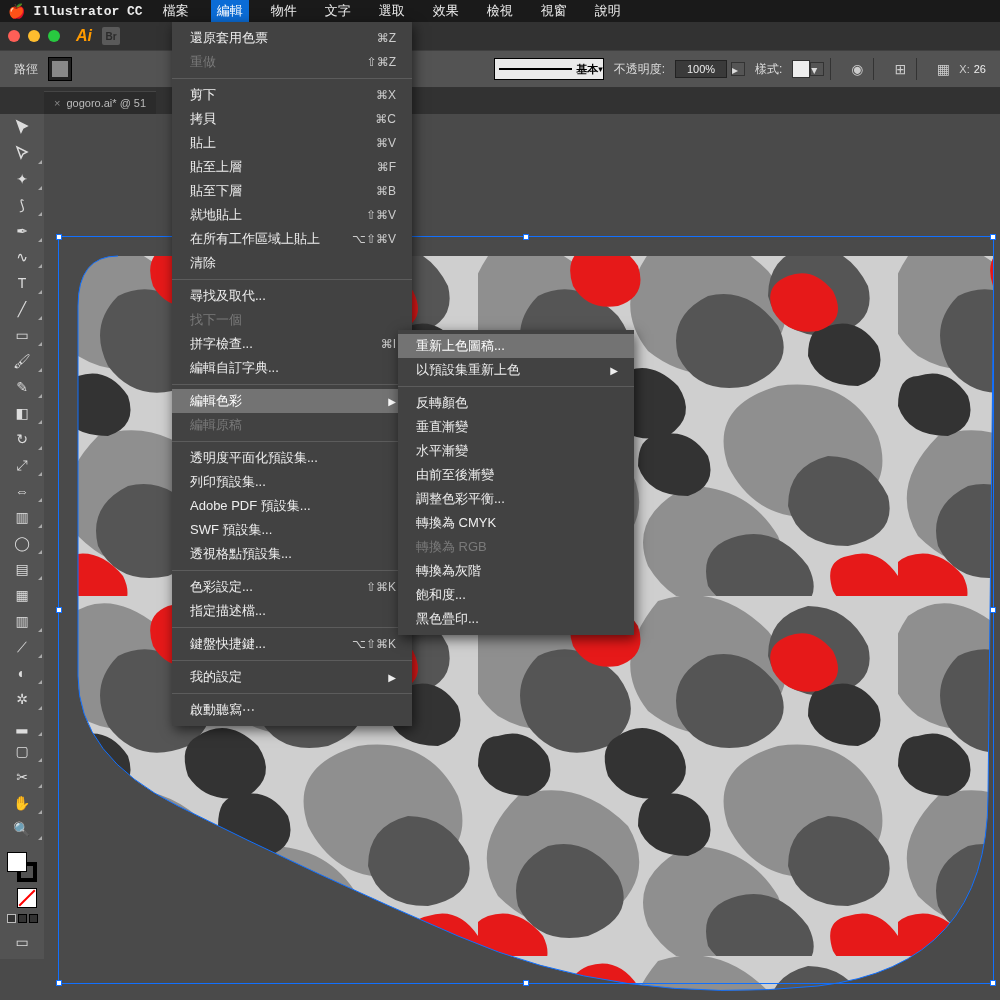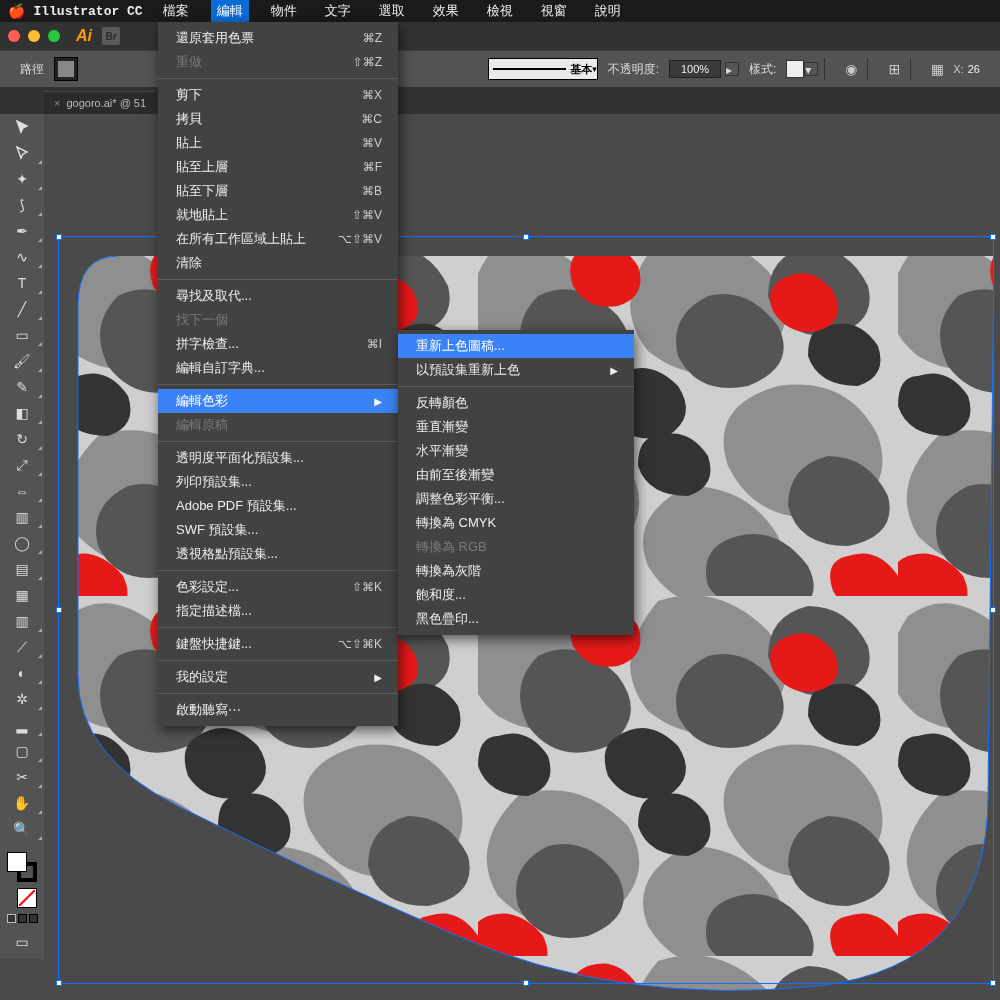--- a/index.html
+++ b/index.html
@@ -16,21 +16,21 @@
 .titlebar { background: #323232; height: 28px; display: flex; align-items: center; padding: 0 8px; position: relative; }
 .win-btns { display: flex; gap: 8px; }
 .win-btn { width: 12px; height: 12px; border-radius: 50%; }
 .win-close { background: #ff5f57; }
 .win-min { background: #ffbd2e; }
 .win-max { background: #28c940; }
 .ai-logo { margin-left: 16px; color: #ff9a00; font-weight: bold; font-size: 16px; font-style: italic; }
 .br-logo { margin-left: 10px; width: 18px; height: 18px; background:#5a5a5a; border-radius:2px; display:flex; align-items:center; justify-content:center; color:#2b2b2b; font-size:10px; font-weight:bold;}
 
 
-.control-bar { background: #535353; height: 38px; display: flex; align-items: center; padding: 0 20px; font-size: 12px; color: #ddd; border-top: 1px solid #404040; border-bottom: 1px solid #333; }
+.control-bar { background: #535353; height: 38px; display: flex; align-items: center; padding: 0 14px; font-size: 12px; color: #ddd; border-top: 1px solid #404040; border-bottom: 1px solid #333; }
 .control-bar .label { margin-right: 10px; }
 .swatch-group { width: 24px; height: 24px; background:#222; margin-right: 8px; position:relative; border:1px solid #000;}
 .swatch-group::before{content:"";position:absolute;inset:3px;background:#888;}
 .stroke-box { width:110px; height:22px; background:#eaeaea; border:1px solid #000; display:flex; align-items:center; justify-content:center; color:#000; font-size:11px; margin-right:10px;}
 .stroke-box .line{flex:1;height:2px;background:#000;margin:0 4px;}
 .stroke-box .lbl{font-weight:bold;}
 .stroke-box .arrow{font-size:9px;}
 .opacity-field { display:flex; align-items:center; gap:4px; }
 .opacity-field input { width:52px; height:18px; background:#3a3a3a; border:1px solid #222; color:#eee; font-size:11px; text-align:center;}
 .mini-btn { width:14px; height:14px; background:#555; border:1px solid #333; }
@@ -72,24 +72,24 @@
 .artwork{position:absolute;left:14px;top:122px;width:936px;height:760px;overflow:hidden;}
 .artwork svg{width:100%;height:100%;}
 
 
 .menu-panel { position:absolute; background:#424242; box-shadow:2px 4px 12px rgba(0,0,0,0.6); font-size:13px; color:#eee; padding:4px 0; min-width:236px;}
 .menu-panel .mi { display:flex; align-items:center; padding:3px 16px 3px 18px; white-space:nowrap;}
 .menu-panel .mi .txt{flex:1;}
 .menu-panel .mi .sc{color:#ccc;font-size:12px;margin-left:20px;}
 .menu-panel .mi .sub-arrow{margin-left:12px;font-size:10px;}
 .menu-panel .mi.disabled{color:#7a7a7a;}
-.menu-panel .mi.highlight{background:#3b82f6;color:#fff;}
+.menu-panel .mi.highlight{background:#737373;color:#fff;}
 .menu-panel .sep{height:1px;background:#5c5c5c;margin:4px 0;}
 
-.menu1 { left:158px; top:22px; width:240px;}
+.menu1 { left:172px; top:22px; width:240px;}
 .menu2 { left:398px; top:330px; width:196px;}
 
 </style>
 </head>
 <body>
 
 <div class="mac-menubar">
   <span class="apple">🍎</span>
   <span class="app-name">Illustrator CC</span>
   <span class="menu-item">檔案</span>

